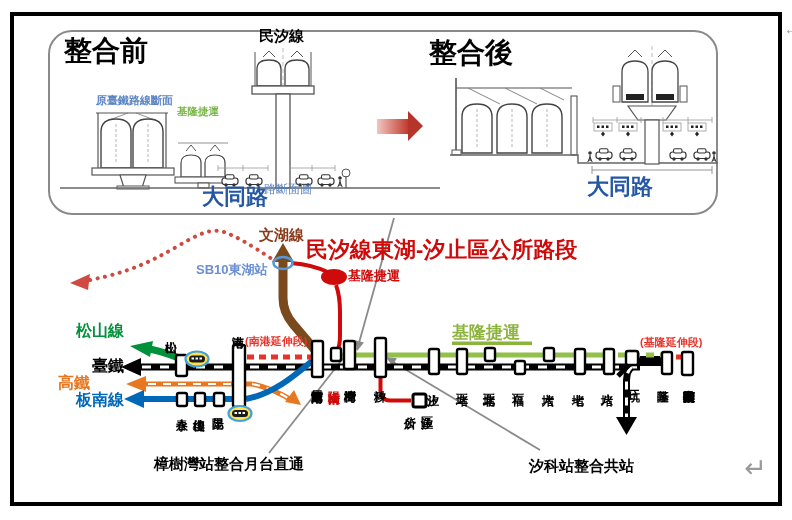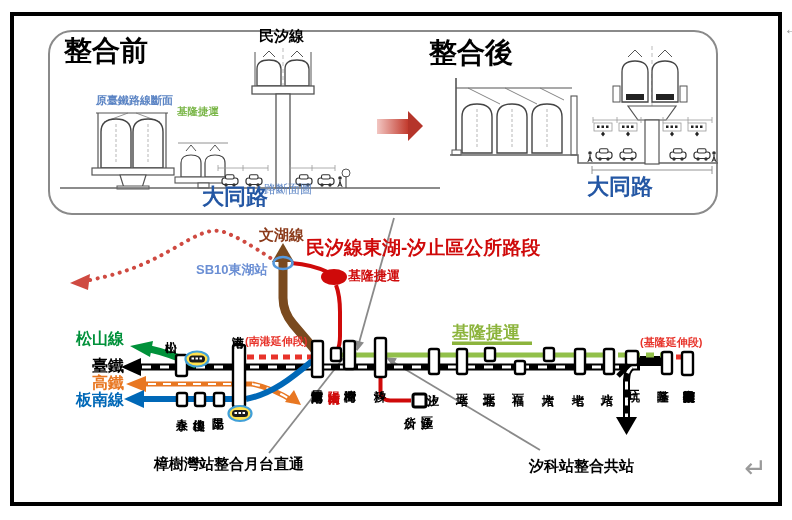--- a/index.html
+++ b/index.html
@@ -288,30 +288,30 @@
   <div class="lbl bold" style="left:64px;top:36px;font-size:28px;">整合前</div>
   <div class="lbl" style="left:259px;top:28px;font-size:15px;font-weight:600;">民汐線</div>
   <div class="lbl" style="left:96px;top:95px;font-size:11px;font-weight:600;color:#5b84c4;">原臺鐵路線斷面</div>
   <div class="lbl" style="left:177px;top:106px;font-size:10.5px;font-weight:600;color:#7ab648;">基隆捷運</div>
   <div class="lbl bold" style="left:202px;top:185px;font-size:22px;color:#2457a4;">大同路</div>
   <div class="lbl" style="left:264px;top:183px;font-size:12px;color:#5b84c4;">路斷面圖</div>
   <div class="lbl bold" style="left:429px;top:38px;font-size:28px;">整合後</div>
   <div class="lbl bold" style="left:587px;top:175px;font-size:22px;color:#2457a4;">大同路</div>
 
   <div class="lbl bold" style="left:259px;top:227px;font-size:15px;color:#8b3a1a;">文湖線</div>
-  <div class="lbl bold" style="left:306px;top:238px;font-size:19px;color:#cf0a0a;">民汐線東湖-汐止區公所路段</div>
+  <div class="lbl bold" style="left:306px;top:238px;font-size:22px;color:#cf0a0a;">民汐線東湖-汐止區公所路段</div>
   <div class="lbl bold" style="left:196px;top:263px;font-size:13px;color:#6b8fd4;">SB10東湖站</div>
   <div class="lbl bold" style="left:348px;top:269px;font-size:13px;color:#cf0a0a;">基隆捷運</div>
   <div class="lbl bold" style="left:245px;top:336px;font-size:11px;color:#e8332a;">(南港延伸段)</div>
   <div class="lbl bold" style="left:452px;top:324px;font-size:17px;color:#8cb43c;">基隆捷運</div>
   <div class="lbl bold" style="left:640px;top:337px;font-size:11px;color:#e8332a;">(基隆延伸段)</div>
 
-  <div class="lbl bold" style="left:58px;top:330px;width:66px;text-align:right;font-size:16px;color:#00913a;">松山線</div>
+  <div class="lbl bold" style="left:58px;top:322px;width:66px;text-align:right;font-size:16px;color:#00913a;">松山線</div>
   <div class="lbl bold" style="left:58px;top:357px;width:66px;text-align:right;font-size:16px;color:#000;">臺鐵</div>
-  <div class="lbl bold" style="left:58px;top:374px;width:66px;text-align:right;font-size:16px;color:#e87722;">高鐵</div>
+  <div class="lbl bold" style="left:58px;top:374px;width:66px;text-align:left;font-size:16px;color:#e87722;">高鐵</div>
   <div class="lbl bold" style="left:58px;top:391px;width:66px;text-align:right;font-size:16px;color:#0068b7;">板南線</div>
 
   <div class="lbl vtext" style="left:165px;top:331px;font-size:12px;font-weight:600;">松山</div>
   <div class="lbl vtext" style="left:232px;top:326px;font-size:12px;font-weight:600;">南港</div>
   <div class="lbl vtext" style="left:176px;top:409px;font-size:12px;font-weight:600;">永春</div>
   <div class="lbl vtext" style="left:193px;top:409px;font-size:12px;font-weight:600;">後山埤</div>
   <div class="lbl vtext" style="left:212px;top:409px;font-size:12px;font-weight:600;">昆陽</div>
   <div class="lbl vtext" style="left:311px;top:381px;font-size:12px;font-weight:600;">南港展覽館</div>
   <div class="lbl vtext" style="left:328px;top:382px;font-size:12px;font-weight:700;color:#cf0a0a;">南陽大橋</div>
   <div class="lbl vtext" style="left:344px;top:380px;font-size:12px;font-weight:600;">樟樹灣</div>

